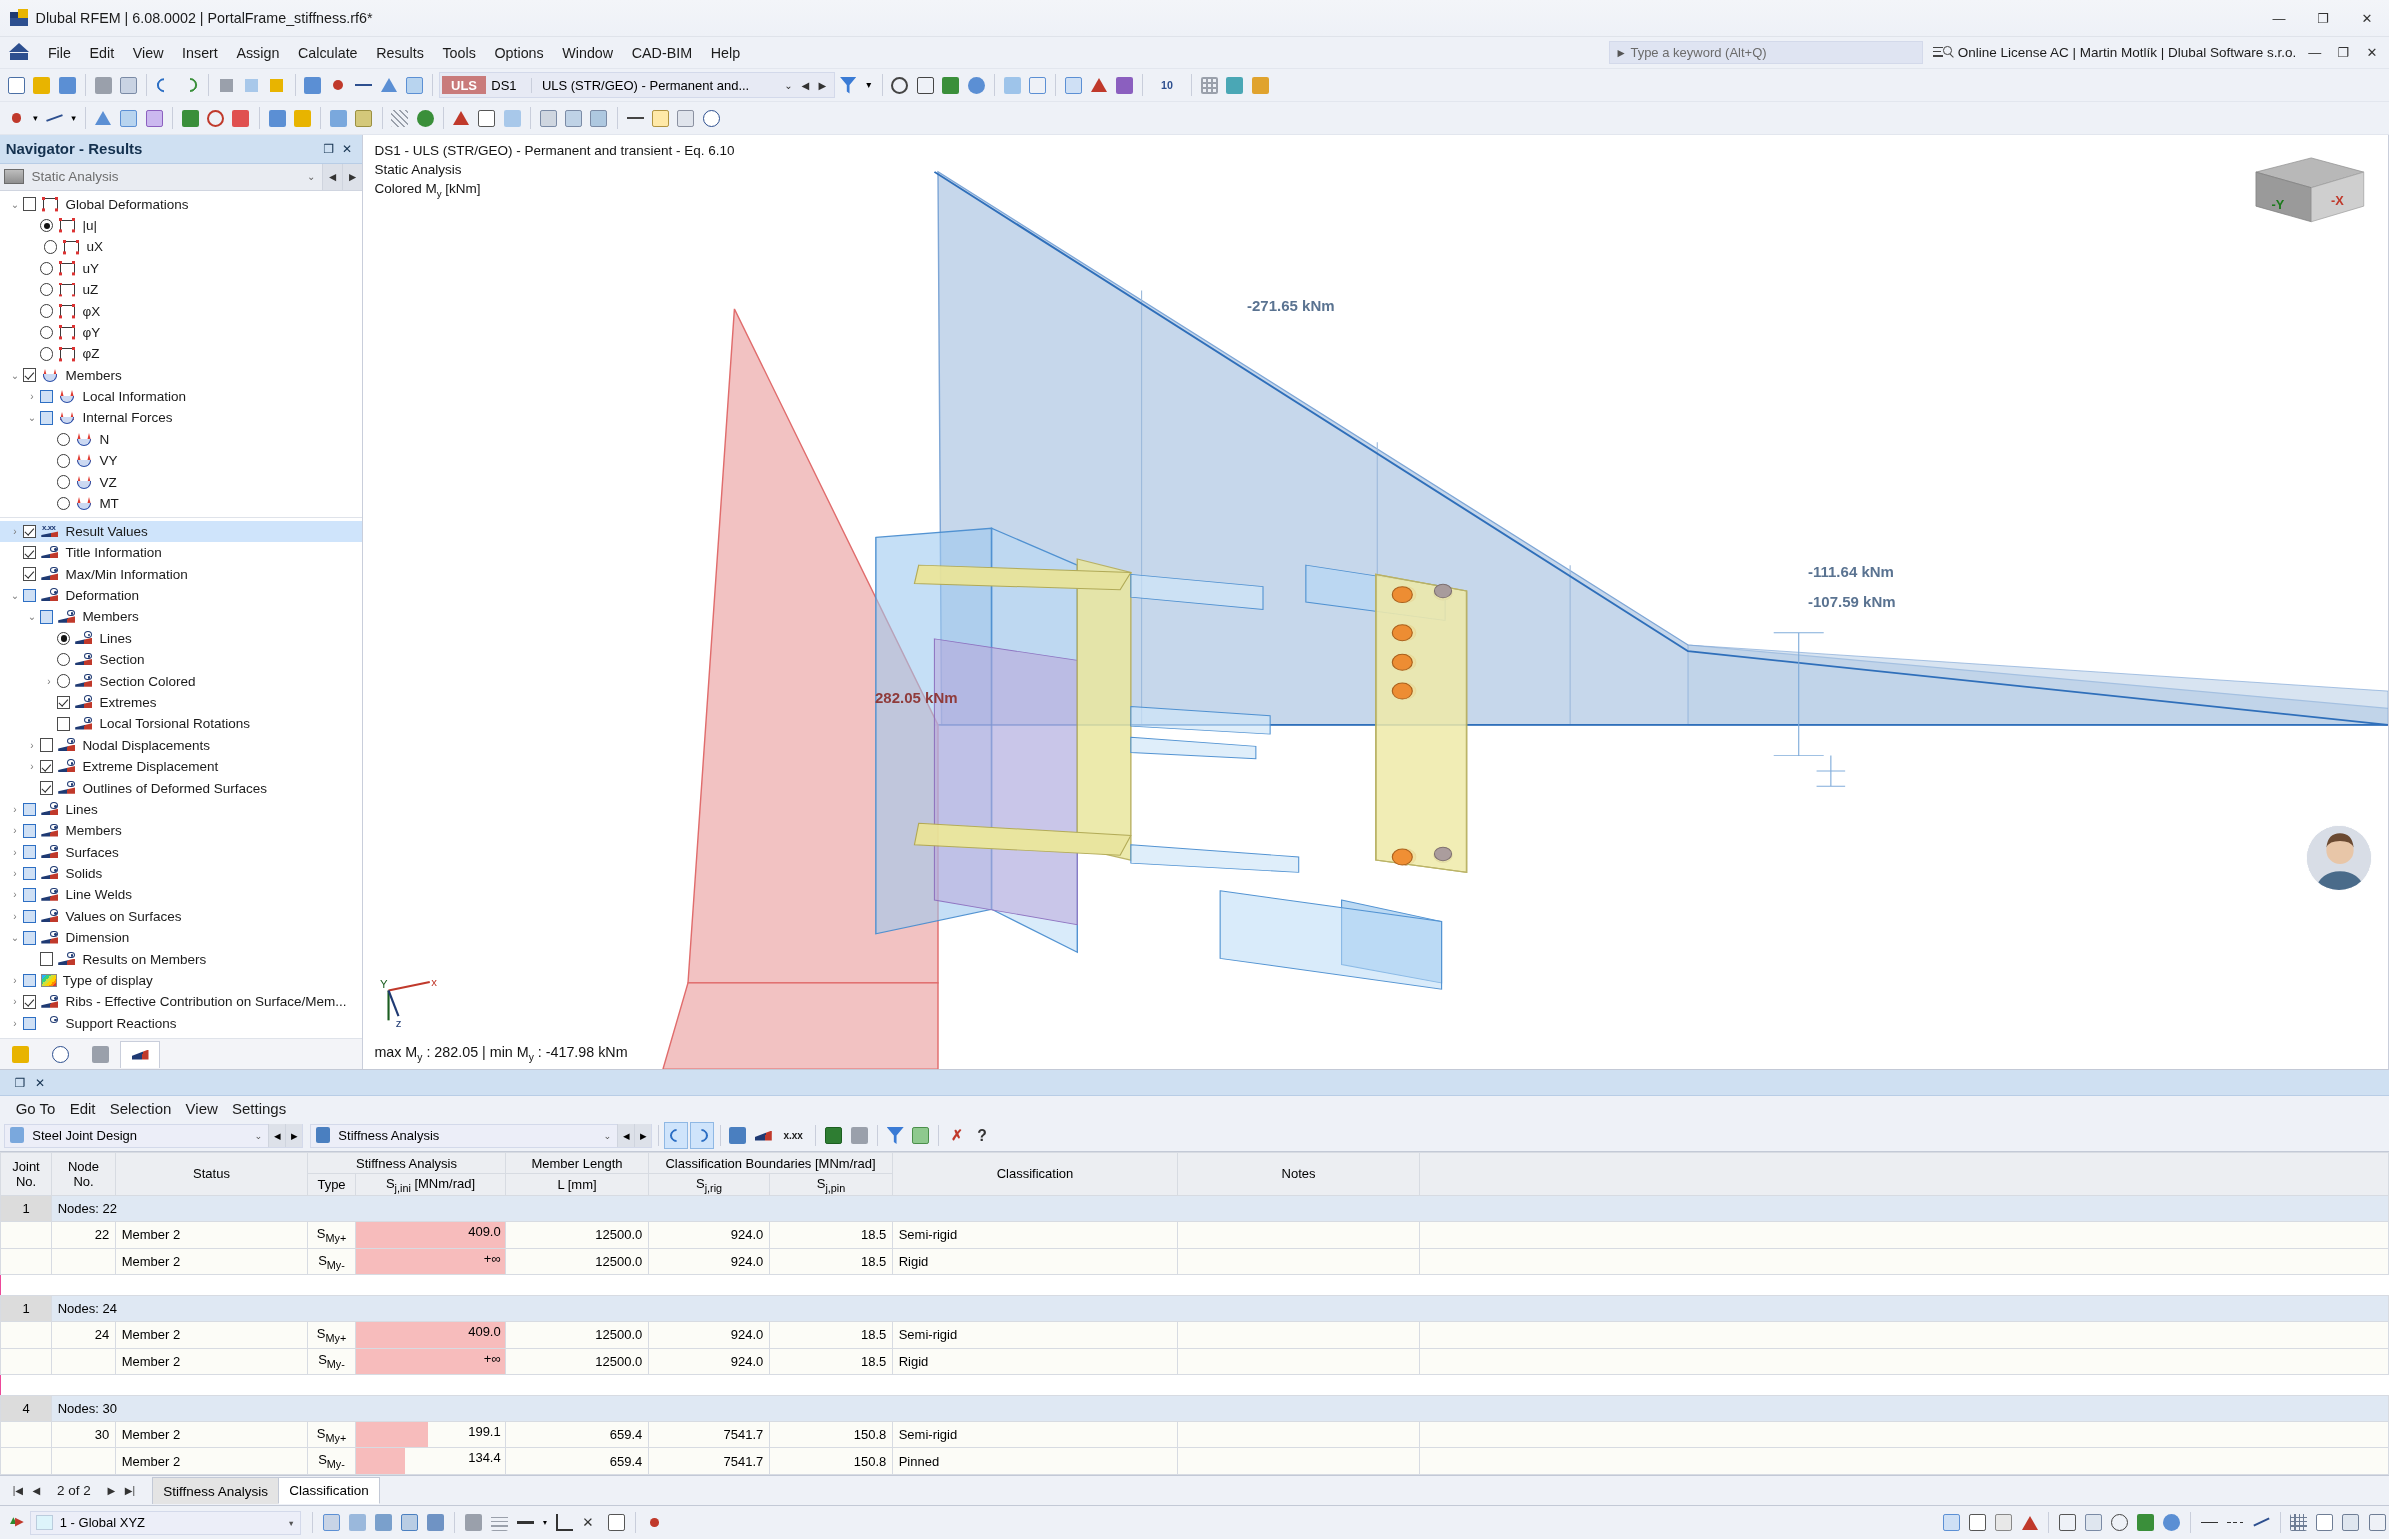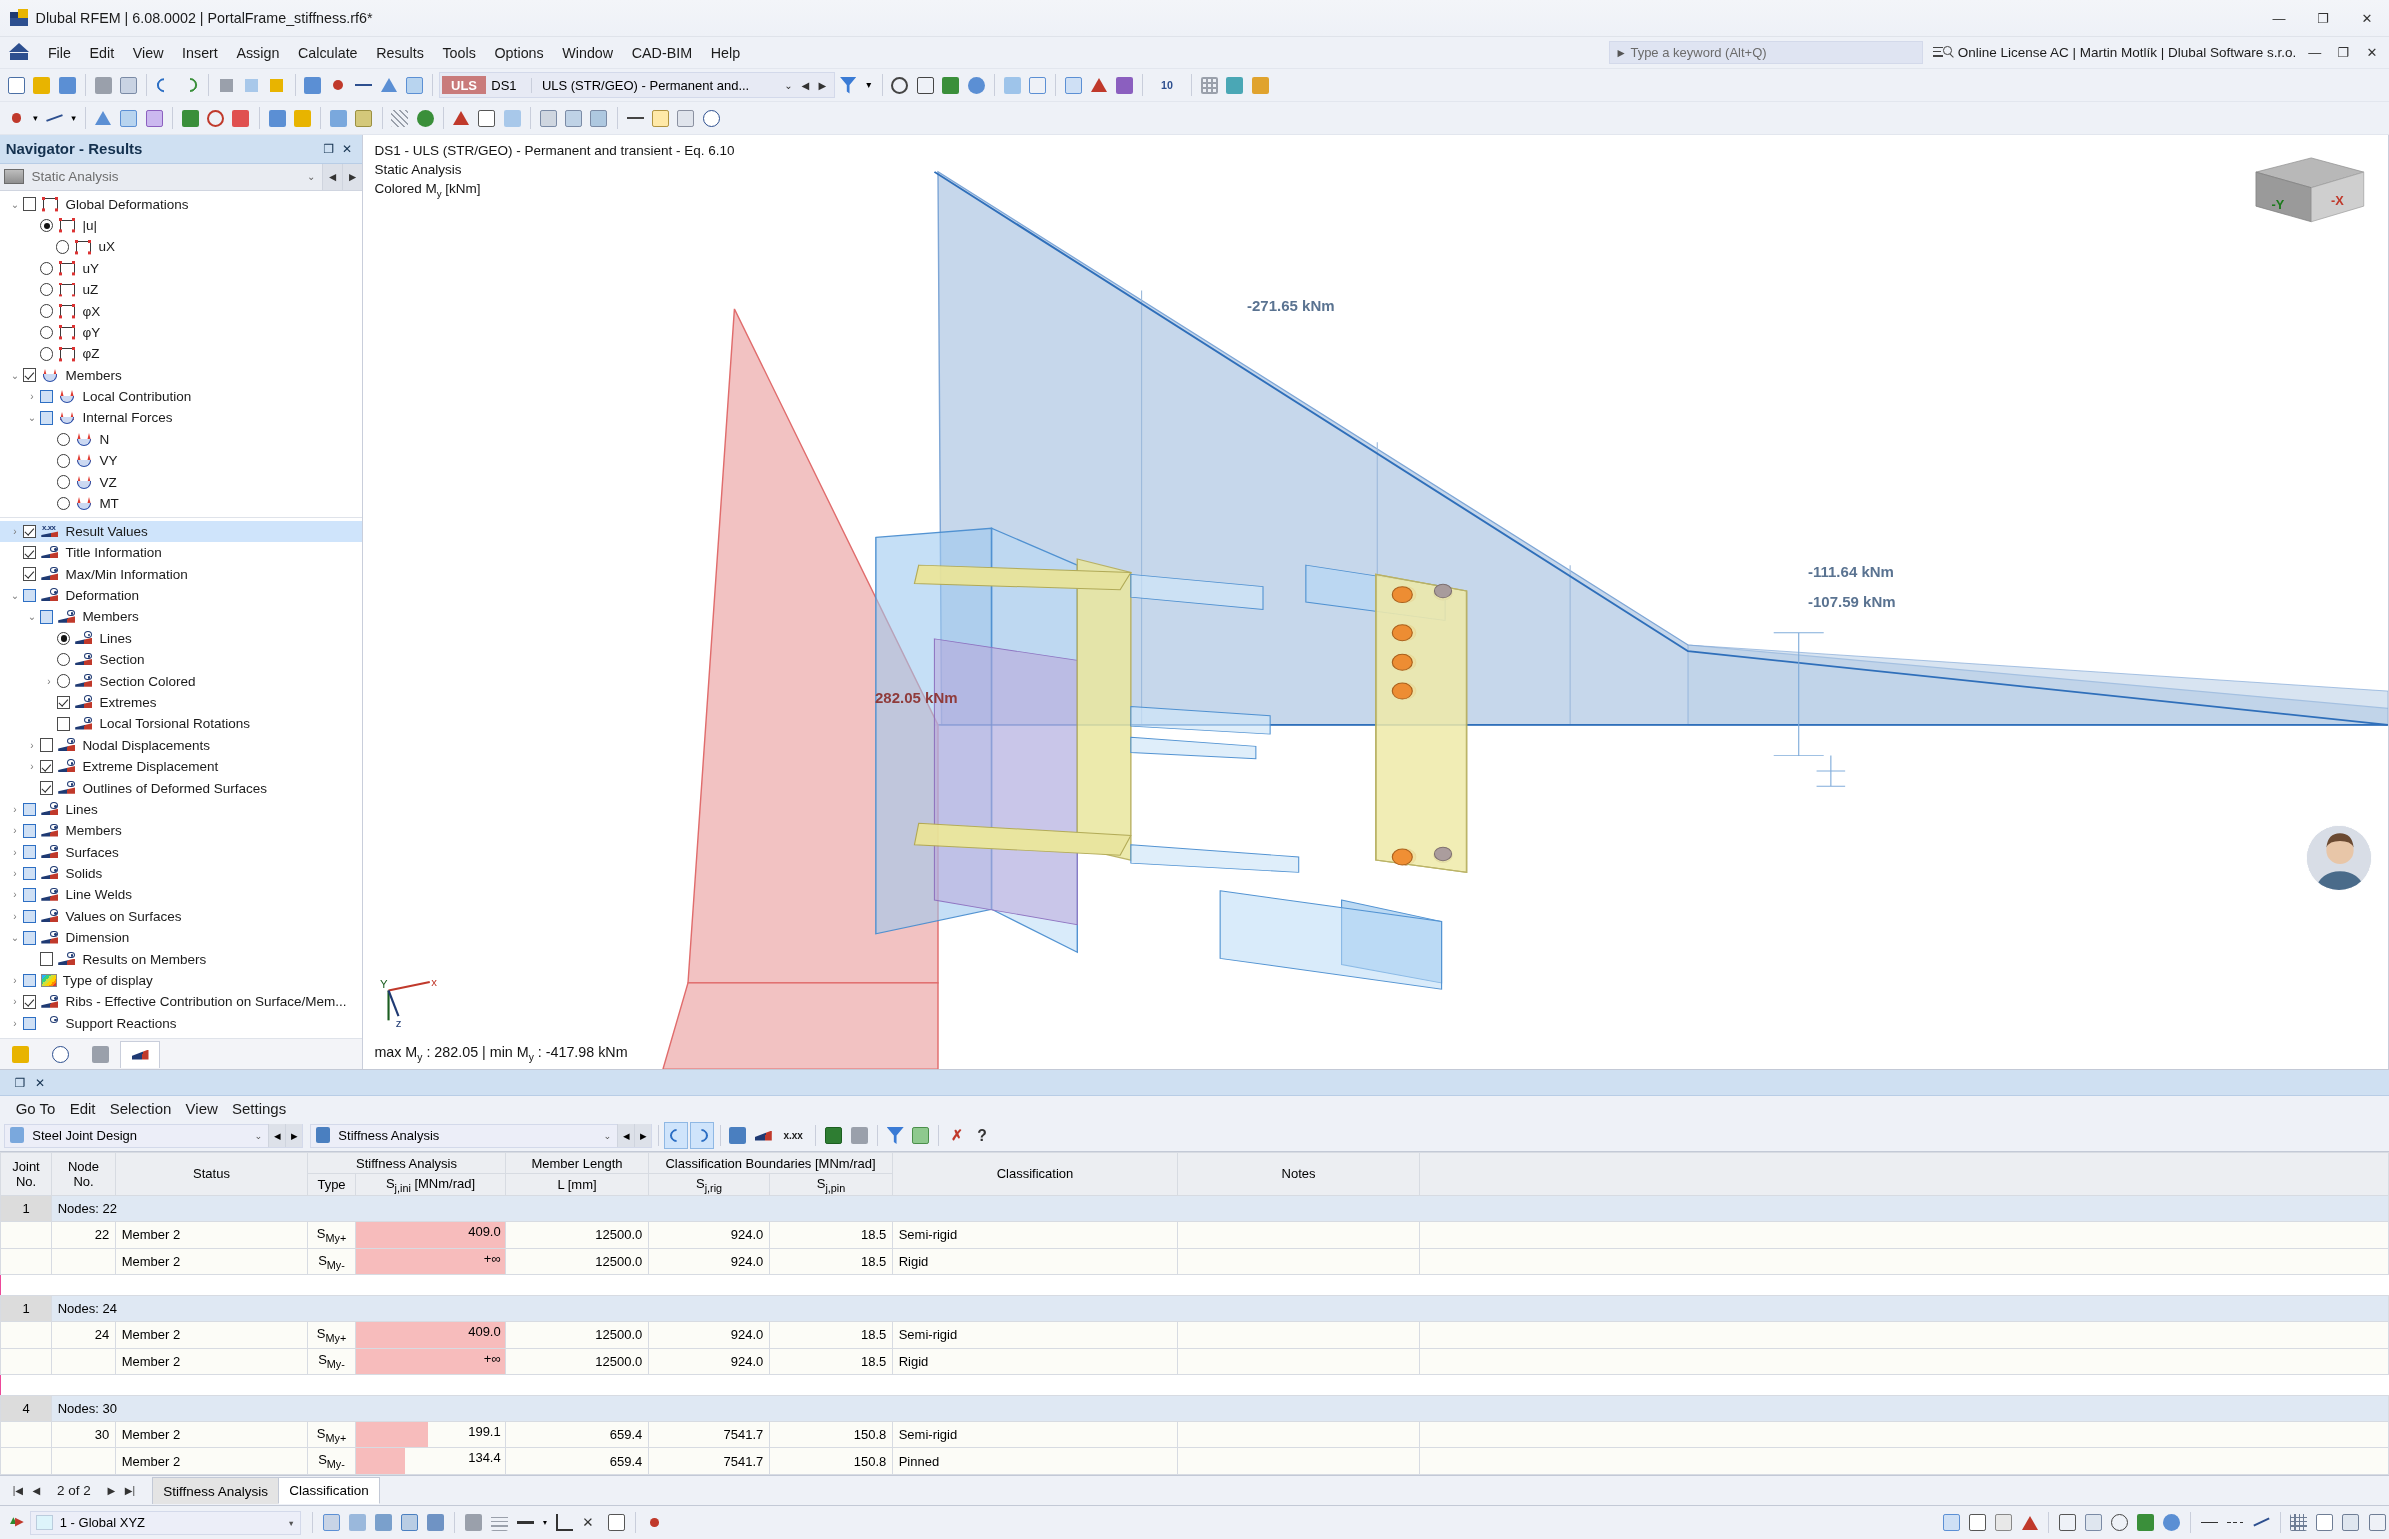--- a/index.html
+++ b/index.html
@@ -479,21 +479,21 @@
             <span class="cb "></span>
             <span class="tico ti-frame"></span>
             <span>Global Deformations</span>
           </div>
           <div class="row" style="padding-left:24px">
             <span class="exp"></span>
             <span class="rb on"></span>
             <span class="tico ti-frame"></span>
             <span>|u|</span>
           </div>
-          <div class="row" style="padding-left:40px">
+          <div class="row" style="padding-left:28px">
             <span class="exp"></span>
             <span class="rb "></span>
             <span class="tico ti-frame"></span>
             <span>uX</span>
           </div>
           <div class="row" style="padding-left:24px">
             <span class="exp"></span>
             <span class="rb "></span>
             <span class="tico ti-frame"></span>
             <span>uY</span>
@@ -531,21 +531,21 @@
             </span>
             <span>Members</span>
           </div>
           <div class="row" style="padding-left:24px">
             <span class="exp">›</span>
             <span class="cb blue"></span>
             <span class="tico ti-mem">
               <span class="pk2"></span>
               <span class="curve"></span>
             </span>
-            <span>Local Contribution</span>
+            <span>Local Information</span>
           </div>
           <div class="row" style="padding-left:24px">
             <span class="exp">⌄</span>
             <span class="cb blue"></span>
             <span class="tico ti-mem">
               <span class="pk2"></span>
               <span class="curve"></span>
             </span>
             <span>Internal Forces</span>
           </div>

